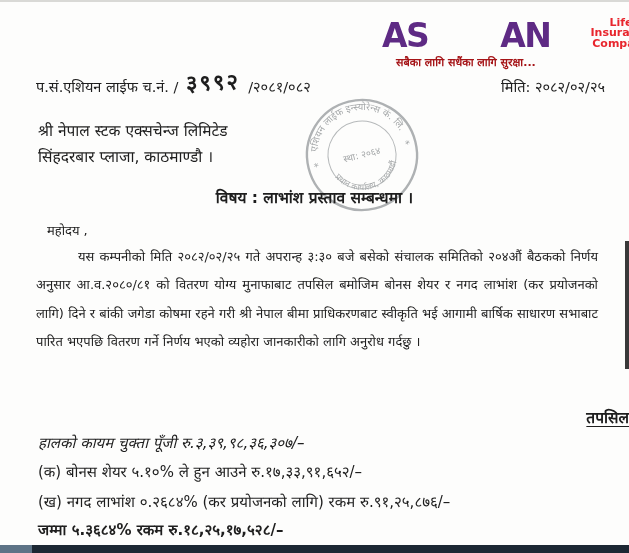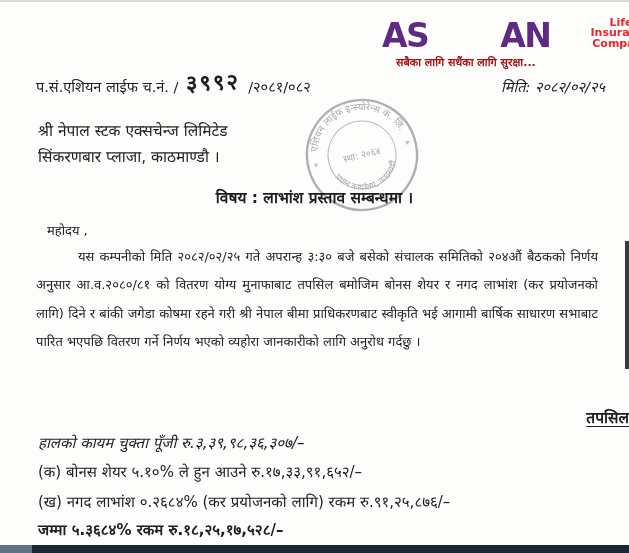--- a/index.html
+++ b/index.html
@@ -16,21 +16,21 @@
   .logo{position:absolute;top:6px;right:12px;width:235px;}
   .logo-row{display:flex;align-items:flex-end;gap:36px;}
   .logo-word{font-weight:800;font-size:33px;line-height:30px;letter-spacing:-1.5px;color:#5e2a84;}
   .logo-tri{width:34px;height:46px;margin:0 0px -1px 0px;}
   .logo-sub{font-size:11px;font-weight:700;color:#e8262d;line-height:10.5px;margin:0 0 2px 4px;text-align:center;}
   .logo-tagline{font-size:11px;font-weight:700;color:#a51417;margin-top:3px;text-align:left;padding-left:14px;}
   
   .refline{position:absolute;top:66px;left:36px;right:24px;display:flex;align-items:flex-end;font-size:14.5px;}
   .ref-number{font-size:22px;font-weight:700;margin:0 8px;transform:rotate(-2deg);letter-spacing:2px;}
   .ref-suffix{margin-right:auto;}
-  .date{font-size:14.5px;font-style:italic;}
+  .date{font-size:14.5px;}
   
   .recipient{position:absolute;top:118px;left:38px;font-size:15.5px;line-height:26px;}
   
   .stamp{position:absolute;left:303px;top:96px;width:118px;height:118px;opacity:.62;transform:rotate(-14deg);}
   
   .subject{position:absolute;top:186px;left:0;right:0;text-align:center;font-weight:700;font-size:15.5px;}
   
   .salutation{position:absolute;top:221px;left:47px;font-size:13px;}
   .body-par{
     position:absolute;top:243px;left:36px;width:562px;
@@ -76,21 +76,21 @@
 
   <div class="refline">
     <span>प.सं.एशियन लाईफ च.नं. /</span>
     <span class="ref-number">३९९२</span>
     <span class="ref-suffix">/२०८१/०८२</span>
     <span class="date">मिति: २०८२/०२/२५</span>
   </div>
 
   <div class="recipient">
     <div>श्री नेपाल स्टक एक्सचेन्ज लिमिटेड</div>
-    <div>सिंकरणबार प्लाजा, काठमाण्डौ ।</div>
+    <div>सिंहदरबार प्लाजा, काठमाण्डौ ।</div>
   </div>
 
   <svg class="stamp" viewBox="0 0 118 118">
     <defs>
       <path id="arcTop" d="M 14 59 A 45 45 0 1 1 104 59" fill="none"></path>
       <path id="arcBot" d="M 24 59 A 35 35 0 1 0 94 59" fill="none"></path>
     </defs>
     <circle cx="59" cy="59" r="55" fill="none" stroke="#7f8487" stroke-width="2.4"></circle>
     <circle cx="59" cy="59" r="34" fill="none" stroke="#8b9093" stroke-width="1"></circle>
     <text font-size="9.5" fill="#6f7477" font-family="DejaVu Sans, sans-serif">

